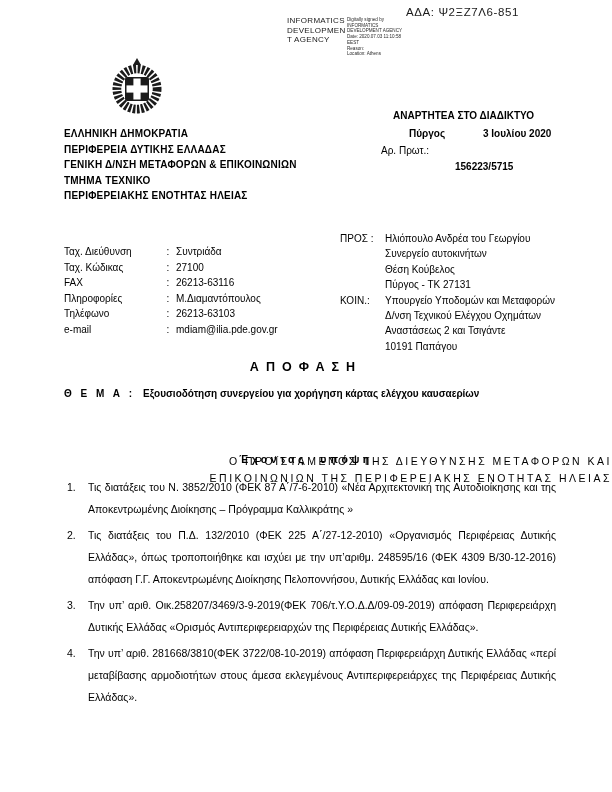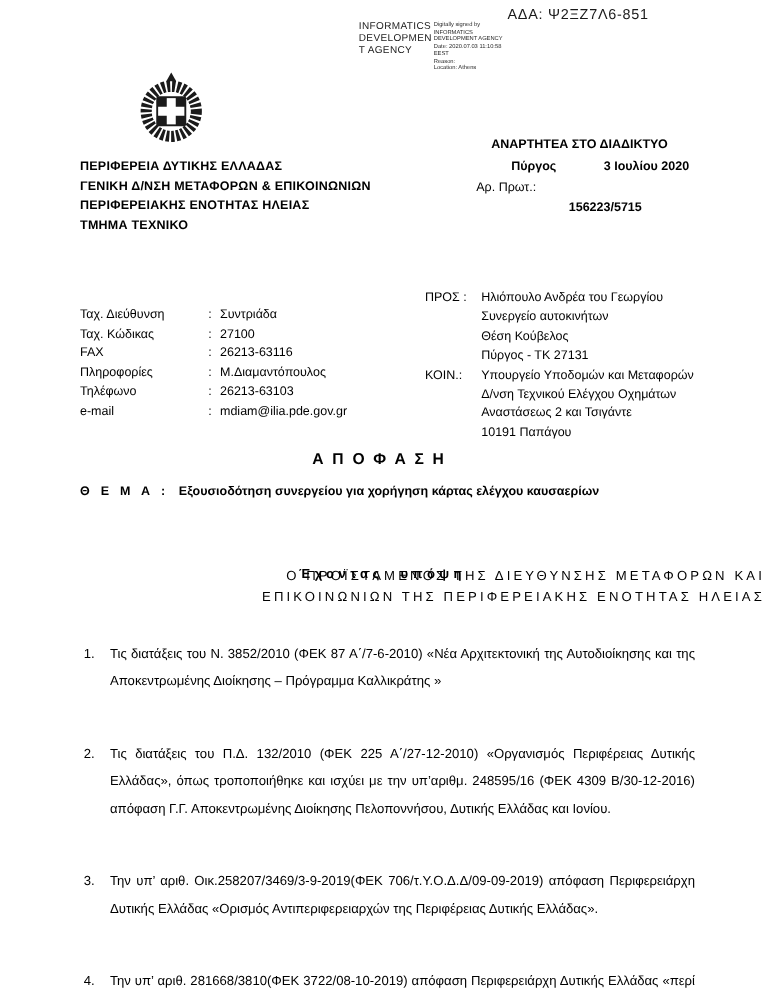--- a/index.html
+++ b/index.html
@@ -34,21 +34,21 @@
   .rlabel{width:45px;flex:0 0 45px;}
   
   .title{position:absolute;left:0;top:360px;width:100%;text-align:center;font-weight:bold;font-size:12.5px;letter-spacing:7px;}
   .subject{position:absolute;left:64px;top:388px;width:492px;font-weight:bold;font-size:10px;}
   .subject .slabel{letter-spacing:3px;margin-right:8px;}
   .authority{position:absolute;left:0;top:412px;width:100%;text-align:right;font-weight:normal;font-size:10.5px;letter-spacing:2.5px;line-height:16.5px;margin-top:41px;}
   .having{position:absolute;left:0;top:453px;width:100%;text-align:center;font-weight:bold;font-size:10.5px;letter-spacing:3.5px;word-spacing:7px;}
   
   .clist{position:absolute;left:64px;top:476px;width:492px;font-size:10.5px;line-height:22px;}
   .clist ol{margin:0;padding:0;list-style:none;counter-reset:item;}
-  .clist li{position:relative;padding-left:24px;margin-bottom:4px;text-align:justify;counter-increment:item;margin-top:36px;}
+  .clist li{position:relative;padding-left:24px;margin-bottom:4px;text-align:justify;counter-increment:item;}
   .clist li::before{content:counter(item) ".";position:absolute;left:3px;top:0;}
 </style>
 </head>
 <body>
 
 <div class="page">
 
   <div class="ada">ΑΔΑ: Ψ2ΞΖ7Λ6-851</div>
 
   <div class="stamp">
@@ -71,24 +71,25 @@
       <polygon points="26,1 30,8 22,8" fill="#1b1b1b"></polygon>
       <circle cx="26" cy="32" r="20" fill="none" stroke="#1b1b1b" stroke-width="9" stroke-dasharray="2.6 1.5"></circle>
       <circle cx="26" cy="32" r="15.5" fill="#ffffff"></circle>
       <rect x="14" y="20" width="24" height="24" rx="2" fill="#1b1b1b"></rect>
       <rect x="22.4" y="21.5" width="7.2" height="21" fill="#ffffff"></rect>
       <rect x="15.5" y="28.4" width="21" height="7.2" fill="#ffffff"></rect>
     </svg>
   </div>
 
   <div class="org-block">
+    <div>ΕΛΛΗΝΙΚΗ  ΔΗΜΟΚΡΑΤΙΑ</div>
     <div>ΠΕΡΙΦΕΡΕΙΑ ΔΥΤΙΚΗΣ ΕΛΛΑΔΑΣ</div>
     <div>ΓΕΝΙΚΗ Δ/ΝΣΗ ΜΕΤΑΦΟΡΩΝ &amp; ΕΠΙΚΟΙΝΩΝΙΩΝ</div>
+    <div>ΤΜΗΜΑ ΤΕΧΝΙΚΟ</div>
     <div>ΠΕΡΙΦΕΡΕΙΑΚΗΣ ΕΝΟΤΗΤΑΣ ΗΛΕΙΑΣ</div>
-    <div>ΤΜΗΜΑ ΤΕΧΝΙΚΟ</div>
   </div>
 
   <div class="notice">ΑΝΑΡΤΗΤΕΑ ΣΤΟ ΔΙΑΔΙΚΤΥΟ</div>
   <div class="city-date">
     <span class="city">Πύργος</span>
     <span class="date">3  Ιουλίου 2020</span>
   </div>
   <div class="protocol">
     <span class="plabel">Αρ. Πρωτ.:</span>
     <span class="pnum">156223/5715</span>

